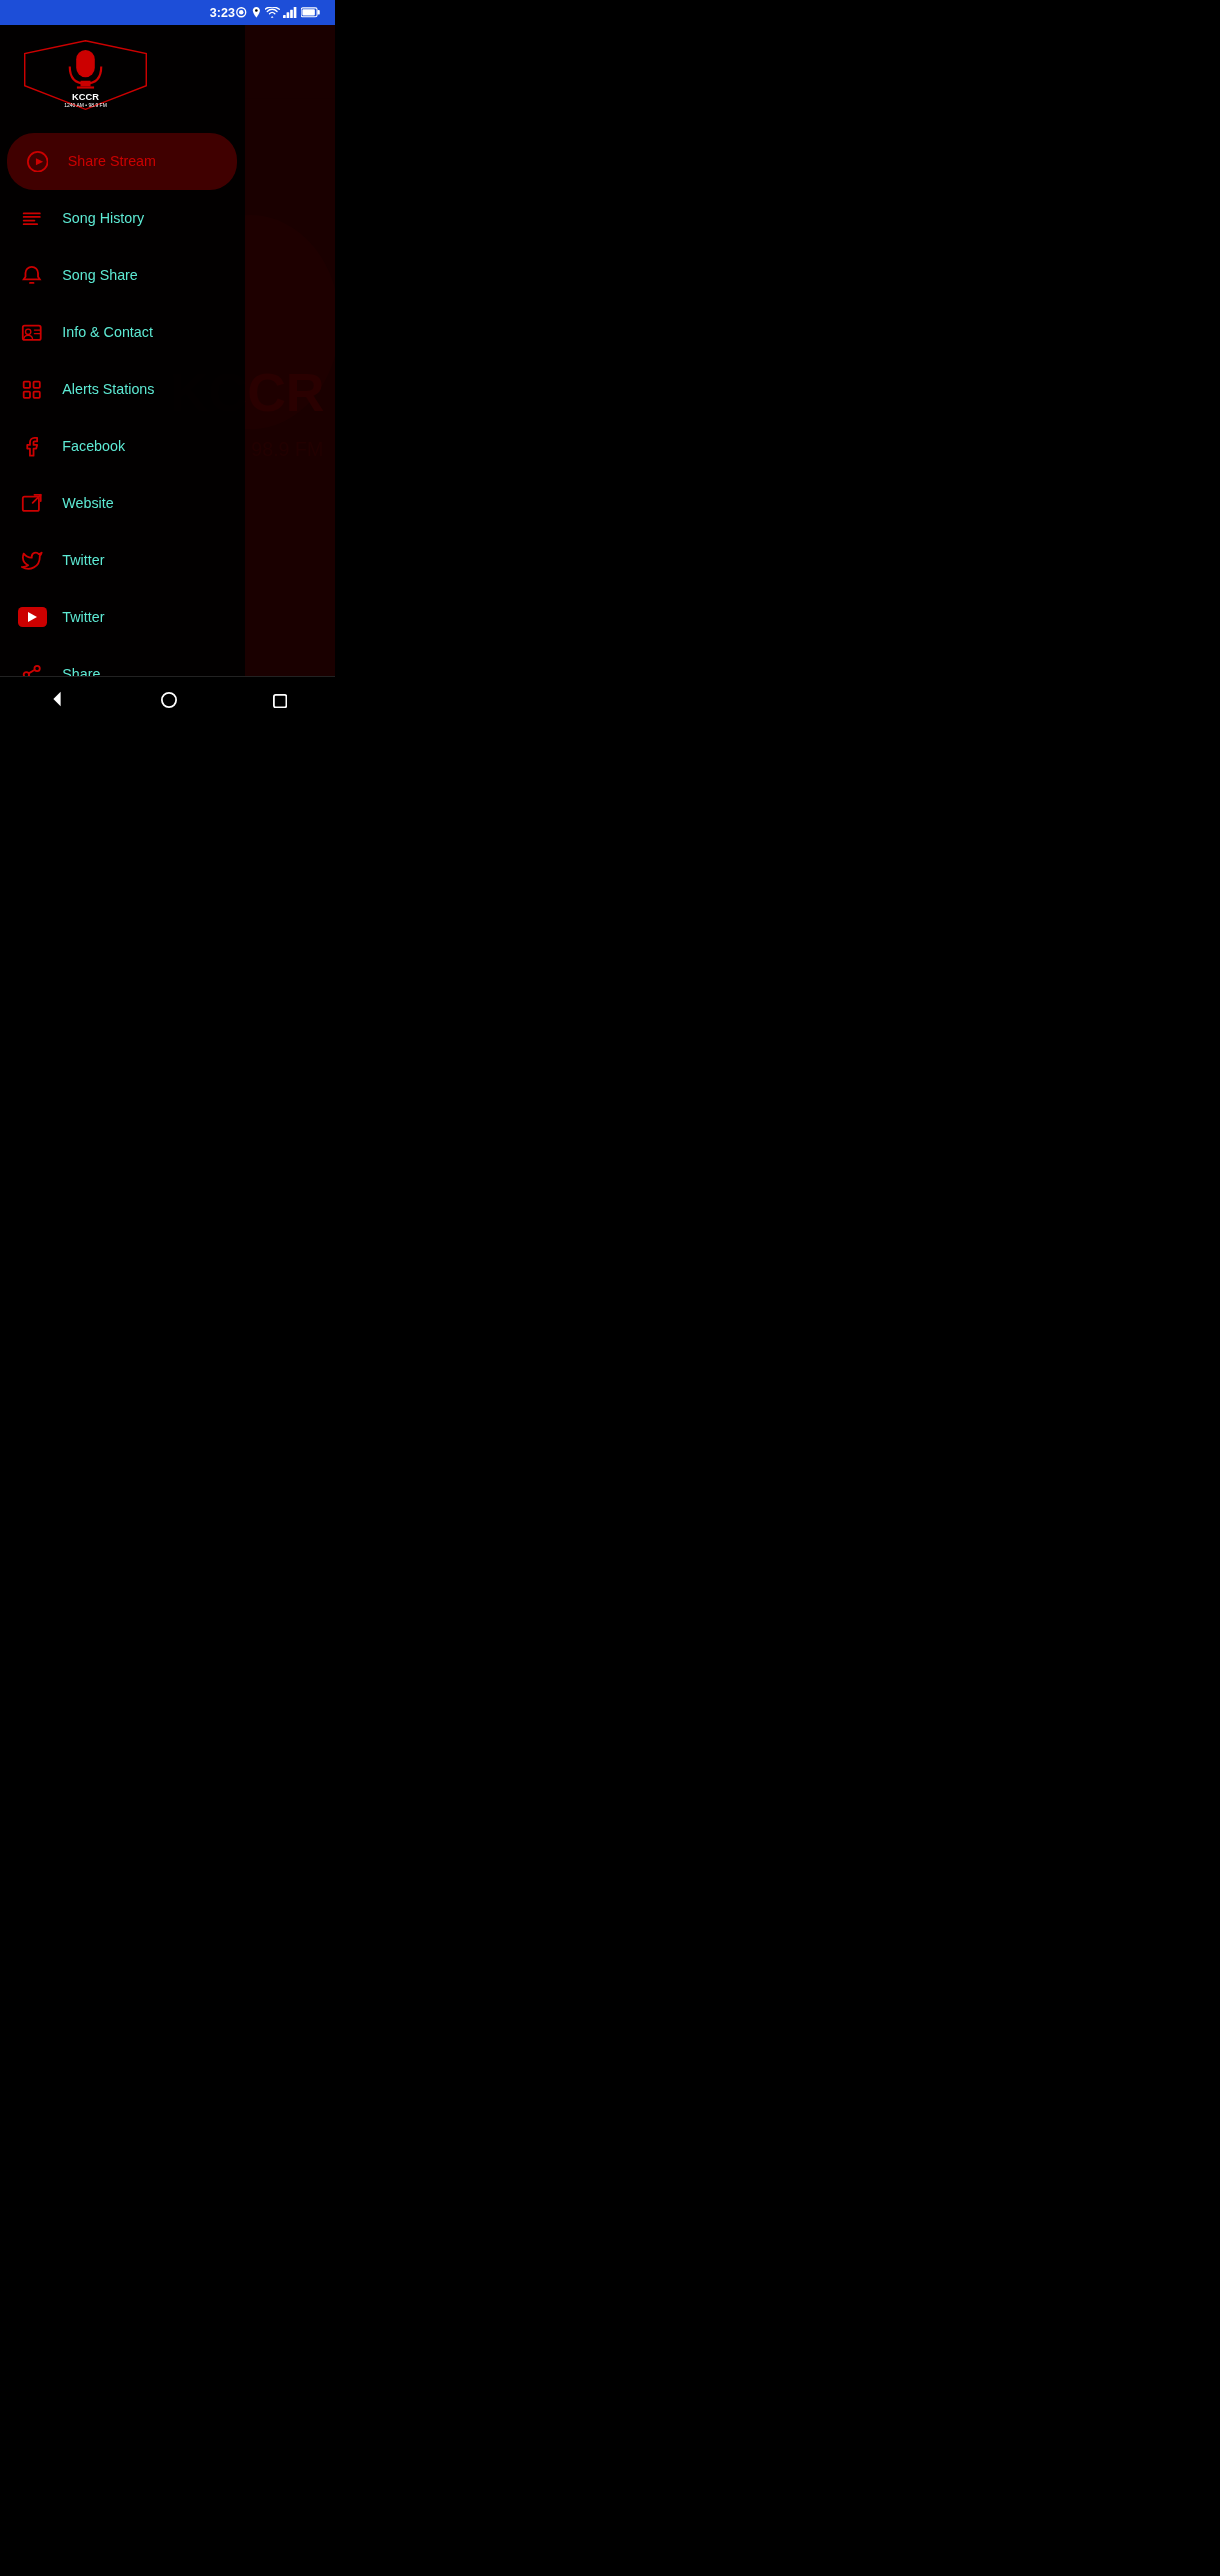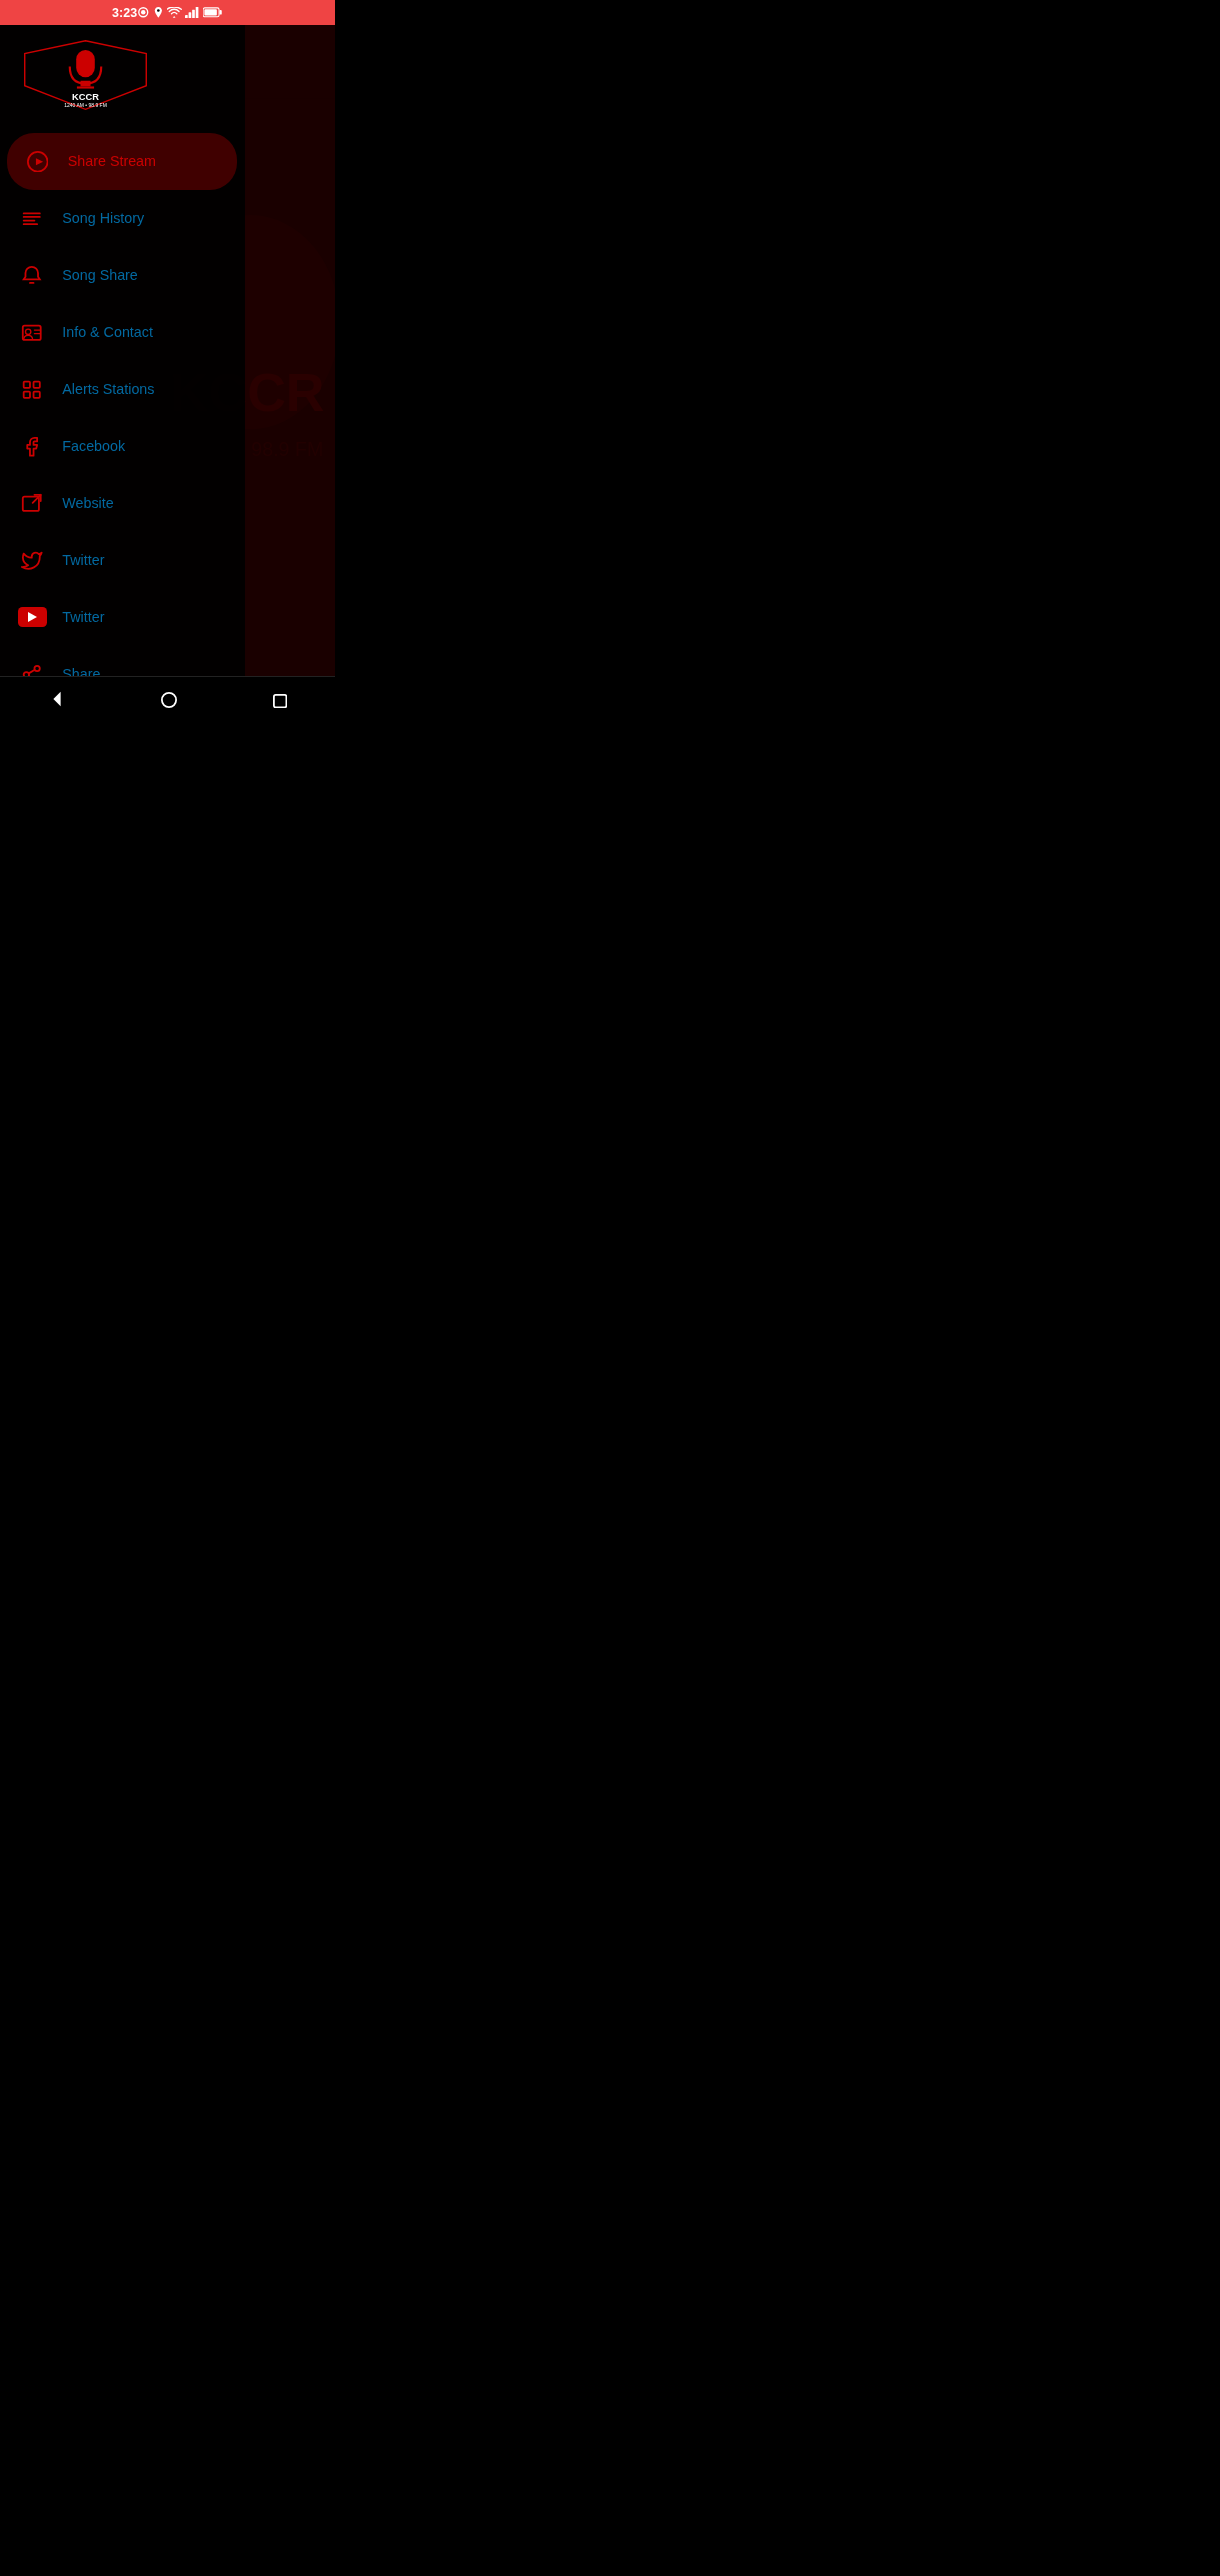--- a/index.html
+++ b/index.html
@@ -13,24 +13,24 @@
       min-height: 726px;
       background-color: #000;
       font-family: 'Arial', sans-serif;
       overflow-x: hidden;
       position: relative;
     }
 
     
     .status-bar {
       display: flex;
-      justify-content: center;
+      justify-content: flex-end;
       align-items: center;
       padding: 5.4px 14.3px;
-      background: #ef4444;
+      background: #1d4ed8;
       height: 25px;
     }
 
     .status-time {
       color: #fff;
       font-size: 12.5px;
       font-weight: bold;
     }
 
     .status-icons {
@@ -114,21 +114,21 @@
       display: flex;
       align-items: center;
       justify-content: center;
       color: #cc0000;
       font-size: 18px;
       flex-shrink: 0;
       margin-right: 14.3px;
     }
 
     .menu-item .label {
-      color: #0369a1;
+      color: #5eead4;
       font-size: 14.3px;
       font-weight: 500;
     }
 
     .menu-item.active .icon {
       color: #cc0000;
     }
 
     .menu-item.active .label {
       color: #cc0000;

